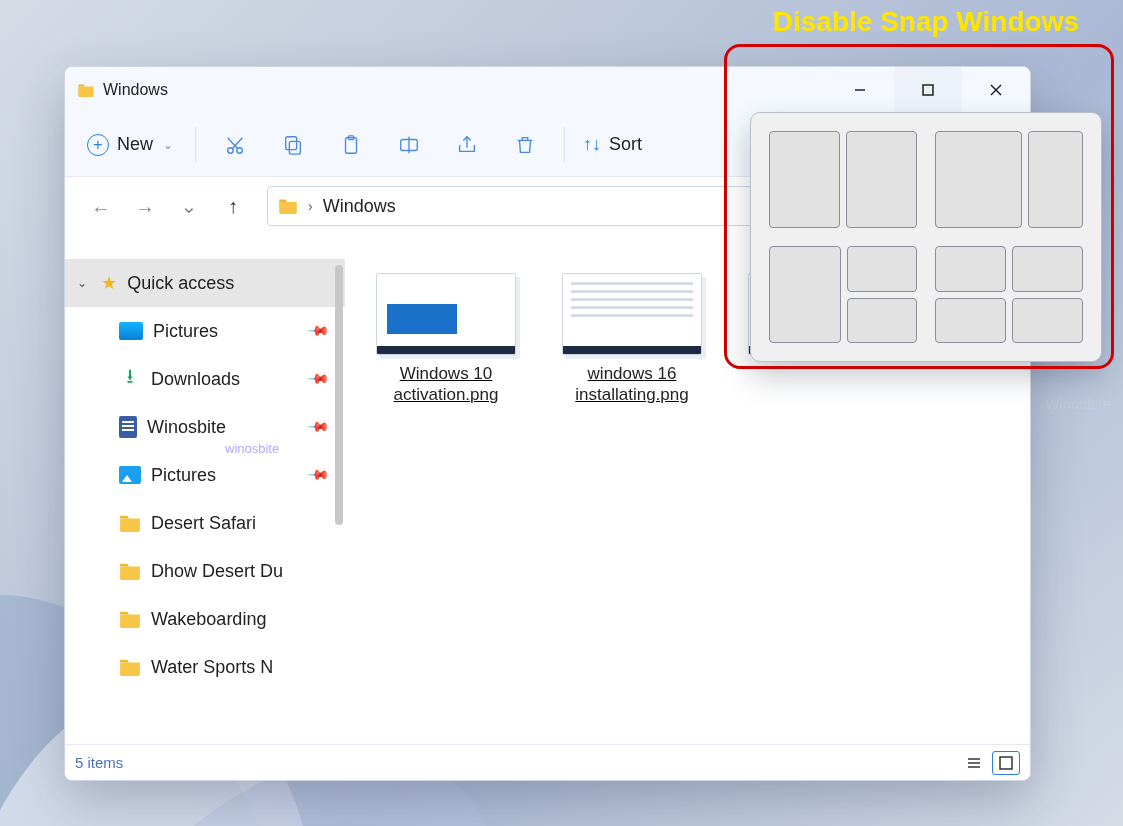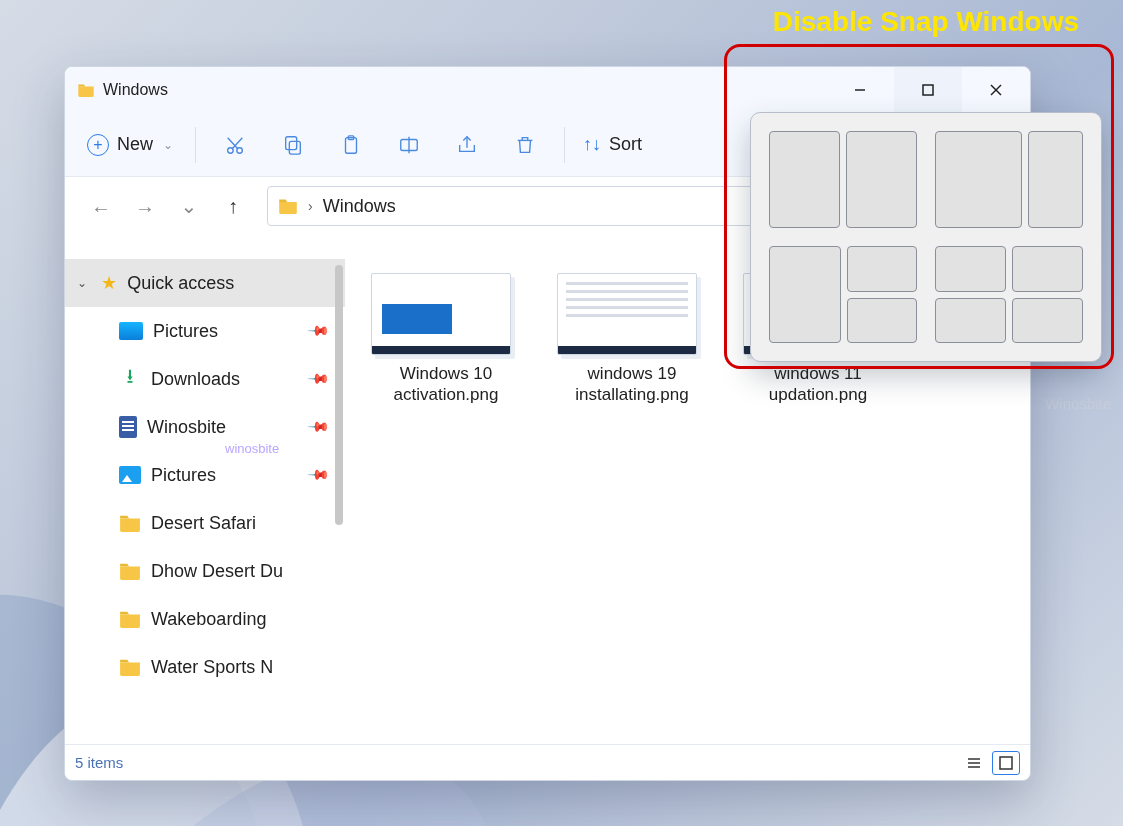--- a/index.html
+++ b/index.html
@@ -93,21 +93,21 @@
   .ico.desktop { background:linear-gradient(180deg,#16b5ff,#0a7ed9); border-radius:2px; width:24px; height:18px; }
   .ico.downloads { color:#17a65b; font-size:20px; }
   .ico.documents { background:#3a5da8; width:18px; height:22px; border-radius:2px; position:relative; }
   .ico.documents::after { content:""; position:absolute; left:3px; right:3px; top:5px; height:2px; background:#fff; box-shadow:0 4px 0 #fff, 0 8px 0 #fff; }
   .ico.pictures { background:#1a9ff1; width:22px; height:18px; border-radius:2px; position:relative; }
   .ico.pictures::after { content:""; position:absolute; left:3px; bottom:2px; width:0; height:0; border-left:5px solid transparent; border-right:5px solid transparent; border-bottom:7px solid #fff; }
   .scrollthumb { position:absolute; right:2px; top:30px; width:8px; height:260px; background:#c7c7c7; border-radius:4px; }
 
   .content { flex:1; padding: 38px 0 0 26px; position:relative; }
   .file-grid { display:flex; gap:36px; }
-  .file-item { width:150px; display:flex; flex-direction:column; align-items:flex-start; gap:8px; }
+  .file-item { width:150px; display:flex; flex-direction:column; align-items:center; gap:8px;text-decoration:underline; }
   .thumb {
     width:140px; height:82px; background:#fff; border:1px solid #cfd6e3; border-radius:2px;
     box-shadow: 4px 4px 0 #e9edf4; position:relative; overflow:hidden;
   }
   .thumb .bluebar { position:absolute; left:10px; top:30px; width:70px; height:30px; background:#1a6fc9; }
   .thumb .greenspot { position:absolute; left:24px; top:20px; width:42px; height:42px; background:#9fe49f; border-radius:50%; filter:blur(4px); }
   .thumb .lines { position:absolute; left:8px; top:8px; right:8px; }
   .thumb .lines span { display:block; height:3px; background:#d7dbe6; margin-bottom:5px; }
   .thumb .taskb { position:absolute; left:0; right:0; bottom:0; height:8px; background:#1d2a43; }
   .file-name { font-size:17px; color:#222; text-align:center; line-height:1.25; }
@@ -324,28 +324,27 @@
             <div class="thumb">
               <div class="lines">
                 <span></span>
                 <span></span>
                 <span></span>
                 <span></span>
                 <span></span>
               </div>
               <div class="taskb"></div>
             </div>
-            <div class="file-name">windows 19 installating.png</div>
+            <div class="file-name">windows 16 installating.png</div>
           </div>
           <div class="file-item">
             <div class="thumb">
               <div class="greenspot"></div>
               <div class="taskb"></div>
             </div>
-            <div class="file-name">windows 11 updation.png</div>
           </div>
         </div>
     </div>
   </div>
 
   <div class="statusbar">
     <span>5 items</span>
     <div class="viewbtns">
       <div class="viewbtn">
           <svg viewBox="0 0 16 16">

